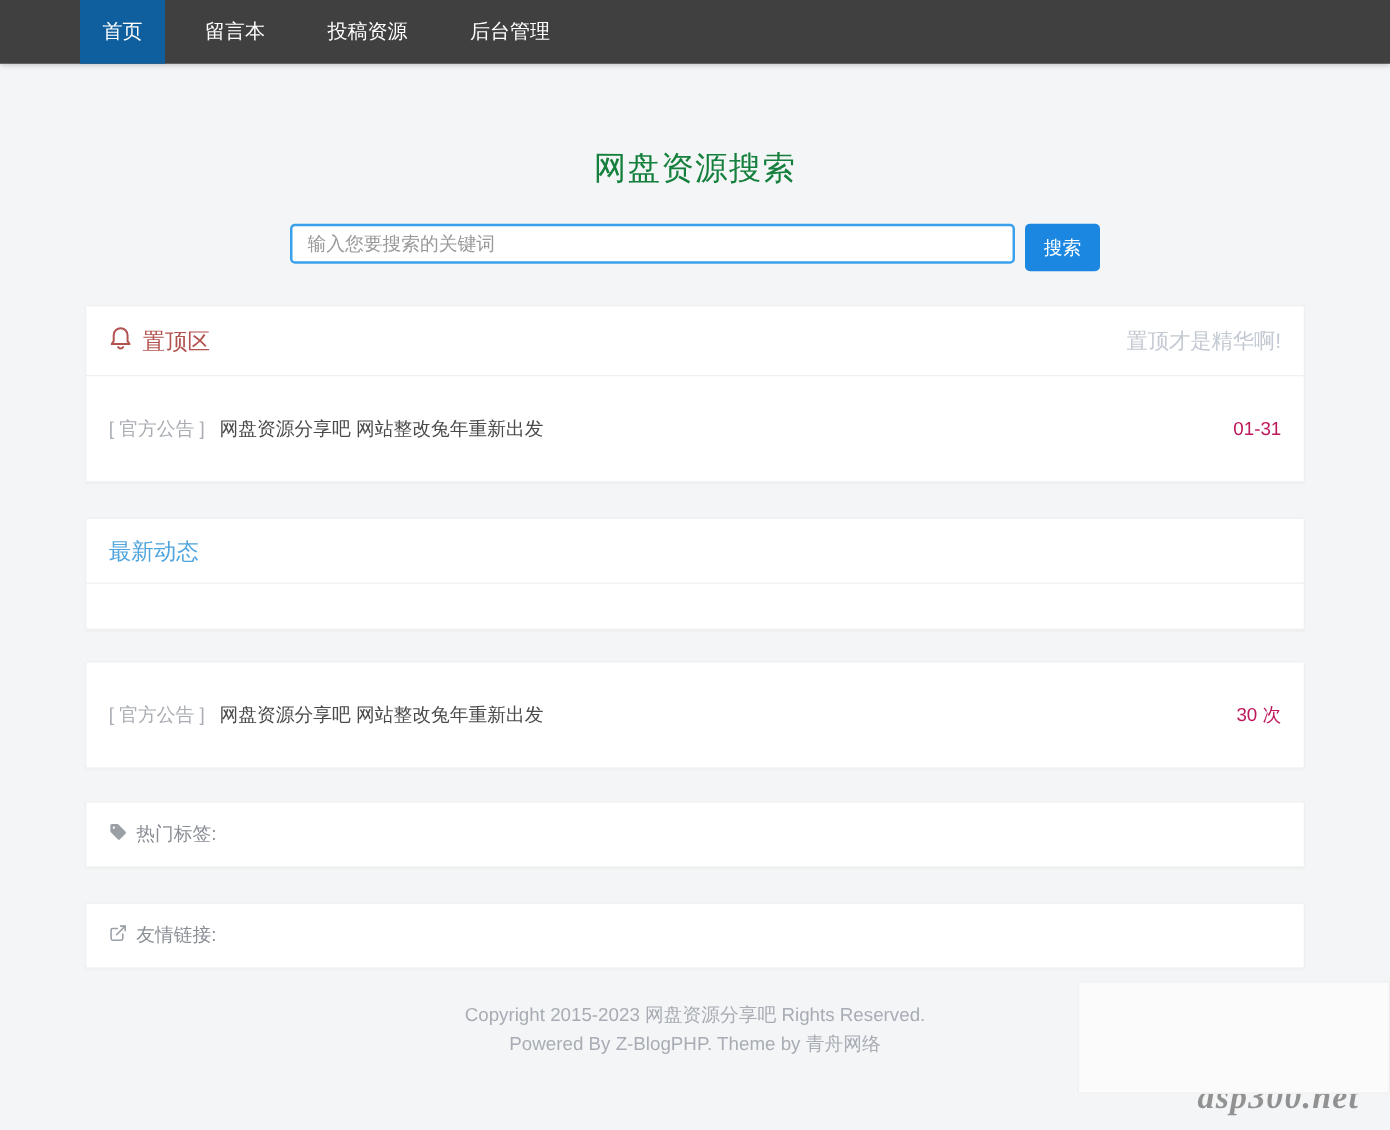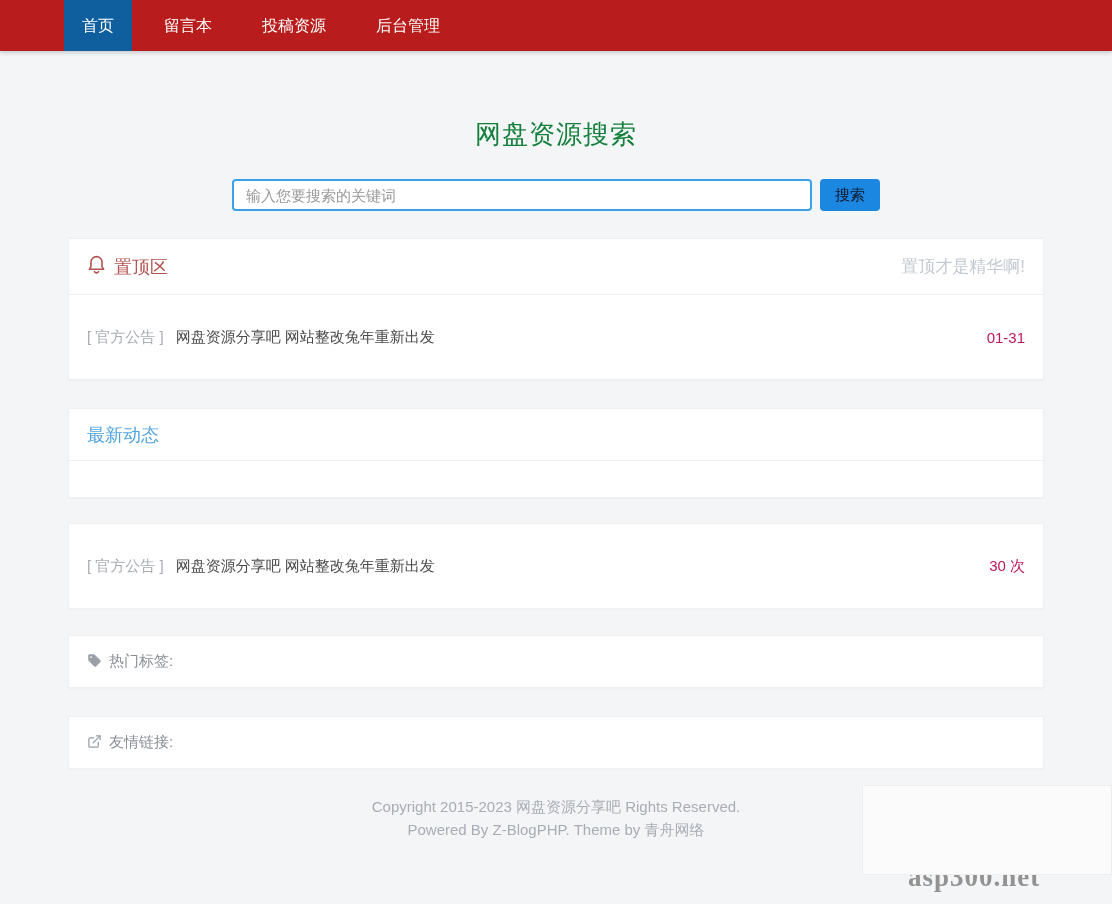--- a/index.html
+++ b/index.html
@@ -6,21 +6,21 @@
   html, body { width: 1112px; height: 904px; overflow: hidden; }
   body {
     font-family: "Liberation Sans", "DejaVu Sans", sans-serif;
     background: #f4f5f6;
     position: relative;
   }
 
   
   .navbar {
     height: 51px;
-    background: #b91c1c;
+    background: #404040;
     display: flex;
     align-items: stretch;
     padding-left: 64px;
     box-shadow: 0 2px 4px rgba(0,0,0,0.18);
     position: relative;
     z-index: 5;
   }
   .nav-item {
     color: #ffffff;
     font-size: 16px;
@@ -56,23 +56,23 @@
     border-radius: 4px;
     padding: 0 12px;
     font-size: 15px;
     color: #333;
     outline: none;
     font-family: "Liberation Sans", "DejaVu Sans", sans-serif;
   }
   .search-input::placeholder { color: #999999; }
   .search-button {
     width: 60px;
-    height: 32px;
+    height: 38px;
     background: #1b87e0;
-    color: #0f172a;
+    color: #ffffff;
     border: none;
     border-radius: 4px;
     font-size: 15px;
     cursor: pointer;
     font-family: "Liberation Sans", "DejaVu Sans", sans-serif;
   }
 
   
   .card {
     background: #ffffff;
@@ -127,23 +127,24 @@
     margin-top: 26px;
     text-align: center;
     color: #a8adb5;
     font-size: 15px;
     line-height: 23px;
   }
 
   
   .wm-text {
     position: absolute;
-    left: 908px;
+    left: 958px;
     top: 862px;
     font-size: 27px;
+    font-style: italic;
     font-weight: bold;
     color: #929292;
     letter-spacing: 1px;
     z-index: 8;
     font-family: "Liberation Serif", "DejaVu Serif", serif;
   }
   .wm-box {
     position: absolute;
     left: 862px;
     top: 785px;

